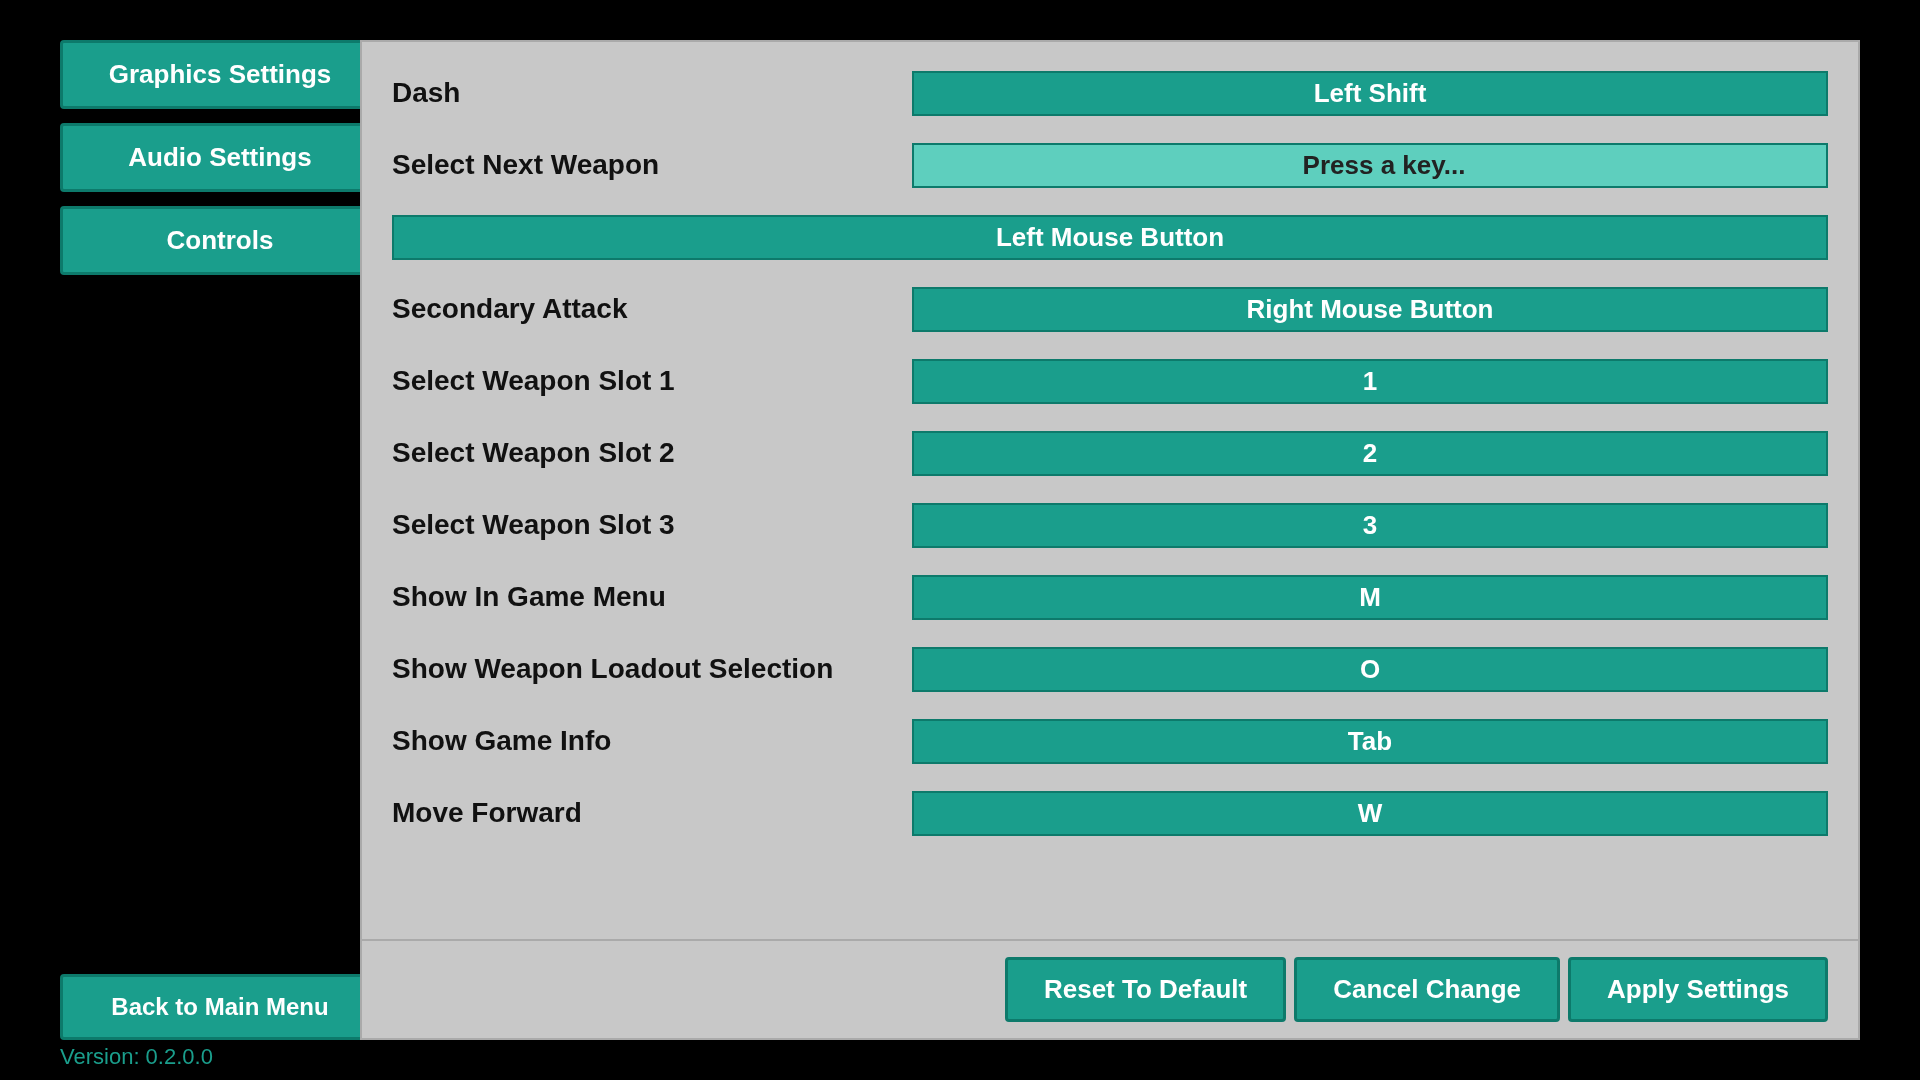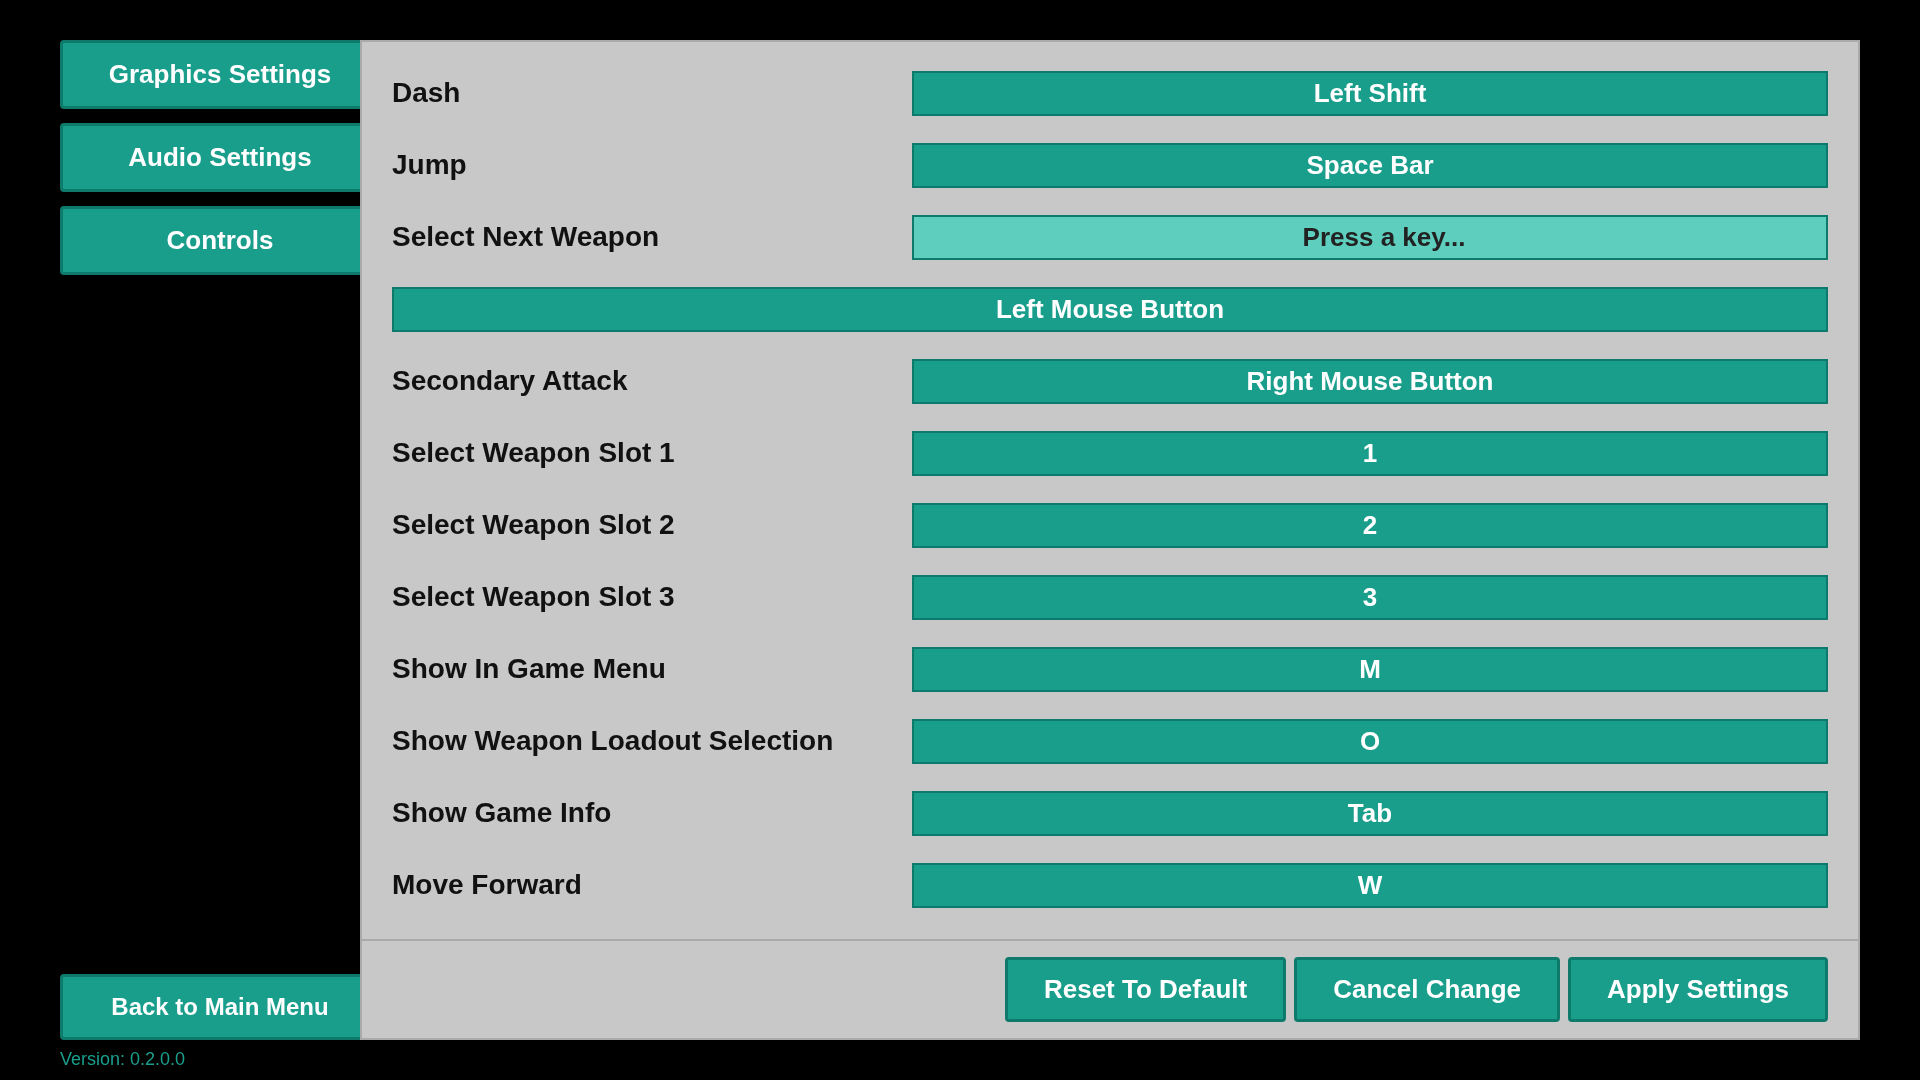--- a/index.html
+++ b/index.html
@@ -50,21 +50,21 @@
       text-align: center;
       cursor: pointer;
       border-radius: 4px;
     }
 
     .version-text {
       position: absolute;
       left: 60px;
       bottom: 10px;
       color: #1a9e8c;
-      font-size: 18px;
+      font-size: 22px;
     }
 
     
     .main-panel {
       position: absolute;
       left: 360px;
       top: 40px;
       right: 60px;
       bottom: 40px;
       background: #c8c8c8;
@@ -150,24 +150,20 @@
 <button class="back-btn">Back to Main Menu</button>
 
 <span class="version-text">Version: 0.2.0.0</span>
 
 <div class="main-panel">
   <div class="controls-list" id="controls-list">
 
   <div class="control-row">
         <span class="control-label">Dash</span>
         <button class="control-key-btn">Left Shift</button>
-      </div>
-      <div class="control-row">
-        <span class="control-label">Jump</span>
-        <button class="control-key-btn">Space Bar</button>
       </div>
       <div class="control-row">
         <span class="control-label">Select Next Weapon</span>
         <button class="control-key-btn active">Press a key...</button>
       </div>
       <div class="control-row">
         <button class="control-key-btn">Left Mouse Button</button>
       </div>
       <div class="control-row">
         <span class="control-label">Secondary Attack</span>

